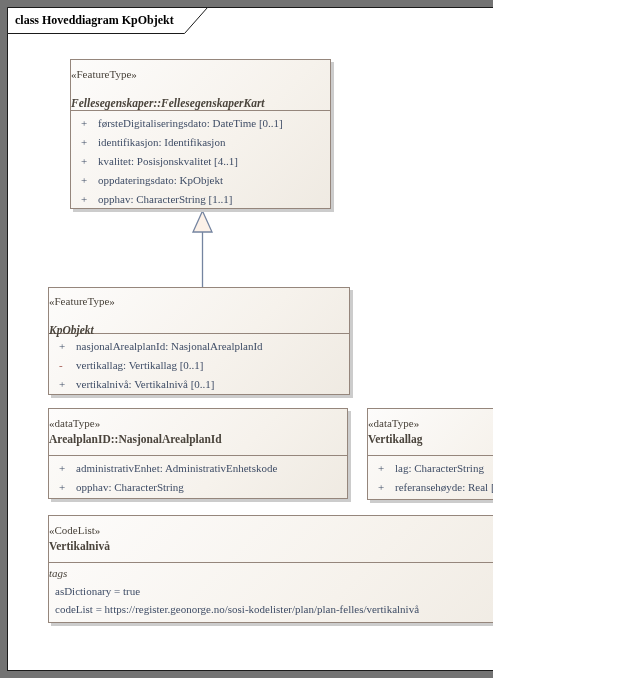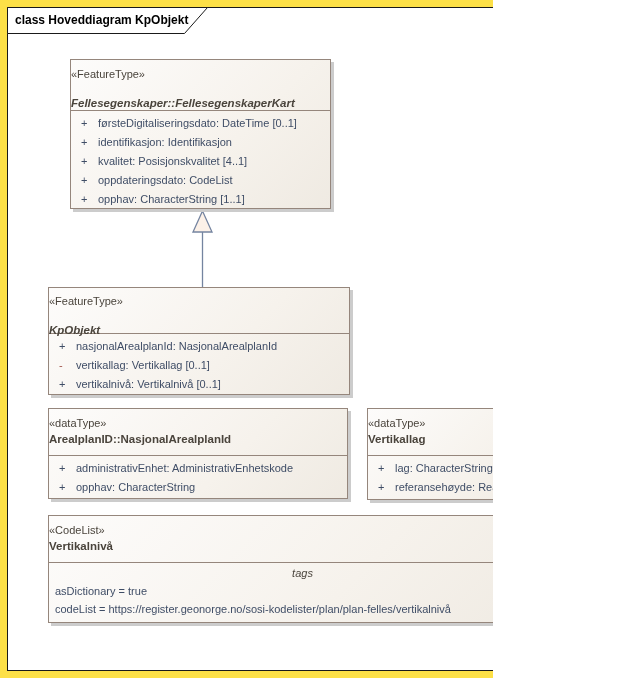--- a/index.html
+++ b/index.html
@@ -1,18 +1,18 @@
 <!DOCTYPE html>
 <html><head>
 <meta charset="utf-8">
 <style>
   html,body{margin:0;padding:0;background:#ffffff;}
   .stage{
-    position:relative;width:493px;height:678px;background:#fde047;overflow:hidden;
-    font-family:Liberation Sans, sans-serif;
+    position:relative;width:493px;height:678px;background:#737373;overflow:hidden;
+    font-family:Liberation Serif, serif;
   }
   .frame{
     position:absolute;left:7px;top:7px;width:603px;height:664px;
     border:1px solid #1a1a1a;box-sizing:border-box;background:#ffffff;
   }
   .frame-tab{position:absolute;left:7px;top:7px;width:202px;height:28px;}
   .frame-tab-label{
     position:absolute;left:15px;top:7px;width:190px;height:26px;line-height:26px;
     font-size:12px;font-weight:bold;color:#000000;
   }
@@ -27,21 +27,21 @@
     text-align:left;padding-top:7px;
   }
   .stereotype{font-size:11px;color:#4a443c;line-height:15px;}
   .cls-name{font-size:11.5px;font-weight:bold;color:#4a443c;line-height:17px;}
   .cls-name.em{font-style:italic;margin-top:13px;}
   .uml-attrs{padding:3px 0 0 0;}
   .attr-row{display:flex;line-height:19px;font-size:11px;color:#3f4d66;}
   .attr-vis{width:17px;padding-left:10px;flex:none;}
   .attr-vis.neg{color:#a0524a;}
   .attr-text{white-space:nowrap;}
-  .tags-title{font-size:11px;font-style:italic;color:#4a443c;text-align:center;line-height:17px;margin-top:2px;}
+  .tags-title{font-size:11px;font-style:italic;color:#4a443c;text-align:left;line-height:17px;margin-top:2px;}
   .tag-row{font-size:11px;color:#3f4d66;line-height:18px;padding-left:6px;white-space:nowrap;}
   svg{display:block;}
   .overlay{position:absolute;left:0;top:0;pointer-events:none;}
 </style>
 </head>
 <body>
 
 <div class="stage">
 
   <div class="frame"></div>
@@ -71,21 +71,21 @@
       <div class="attr-row">
         <span class="attr-vis">+</span>
         <span class="attr-text">identifikasjon: Identifikasjon</span>
       </div>
       <div class="attr-row">
         <span class="attr-vis">+</span>
         <span class="attr-text">kvalitet: Posisjonskvalitet [4..1]</span>
       </div>
       <div class="attr-row">
         <span class="attr-vis">+</span>
-        <span class="attr-text">oppdateringsdato: CodeList</span>
+        <span class="attr-text">oppdateringsdato: KpObjekt</span>
       </div>
       <div class="attr-row">
         <span class="attr-vis">+</span>
         <span class="attr-text">opphav: CharacterString [1..1]</span>
       </div>
     </div>
   </div>
 
   <div class="uml-class" style="left:48px;top:287px;width:302px;height:108px;">
     <div class="uml-head" style="height:46px;padding-top:6px;">

